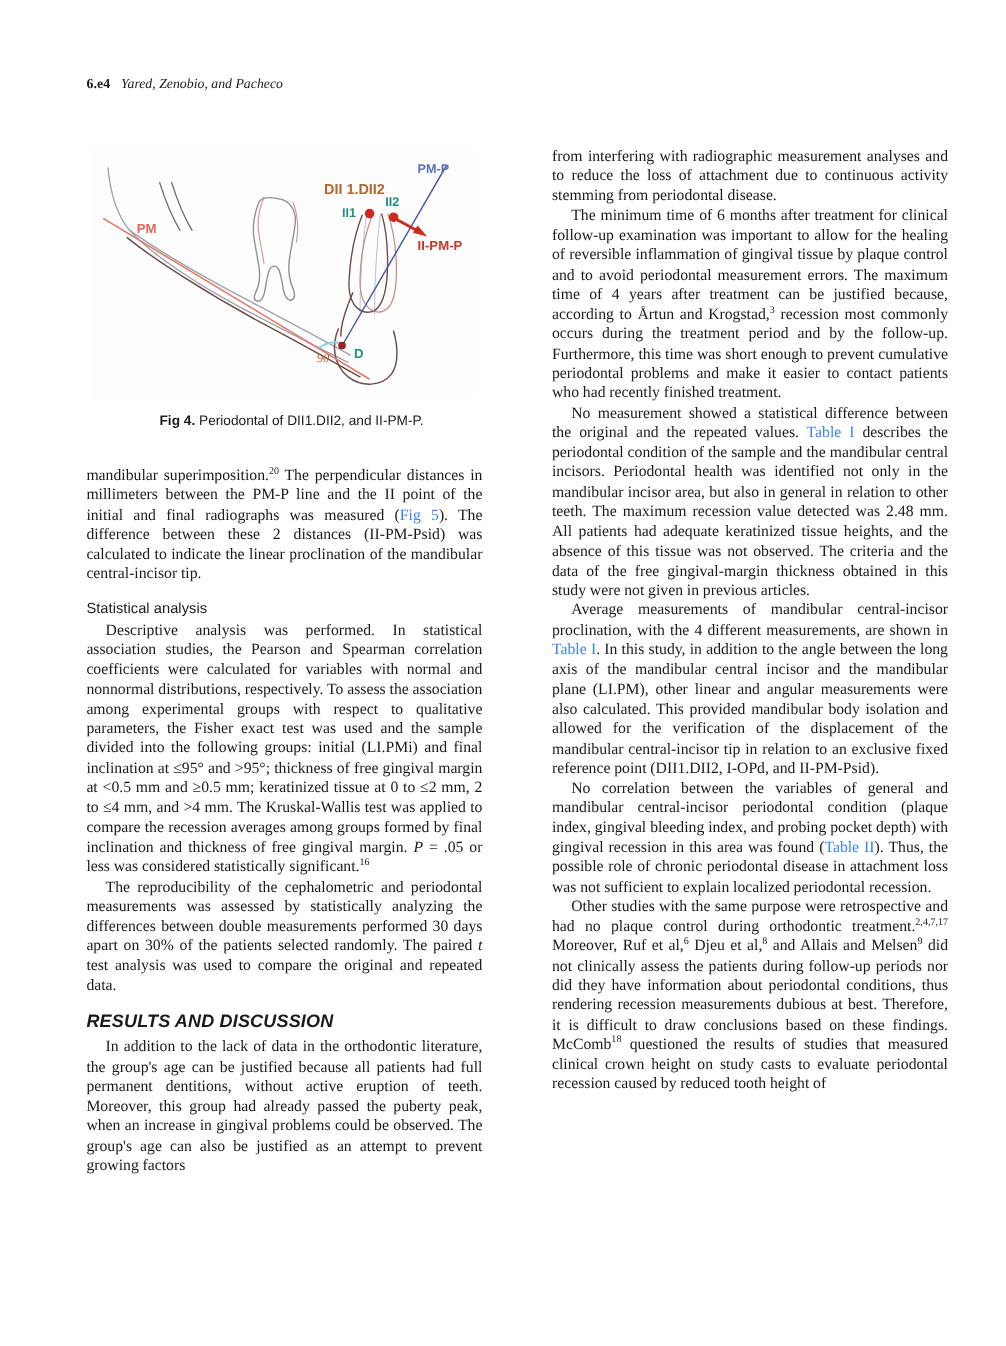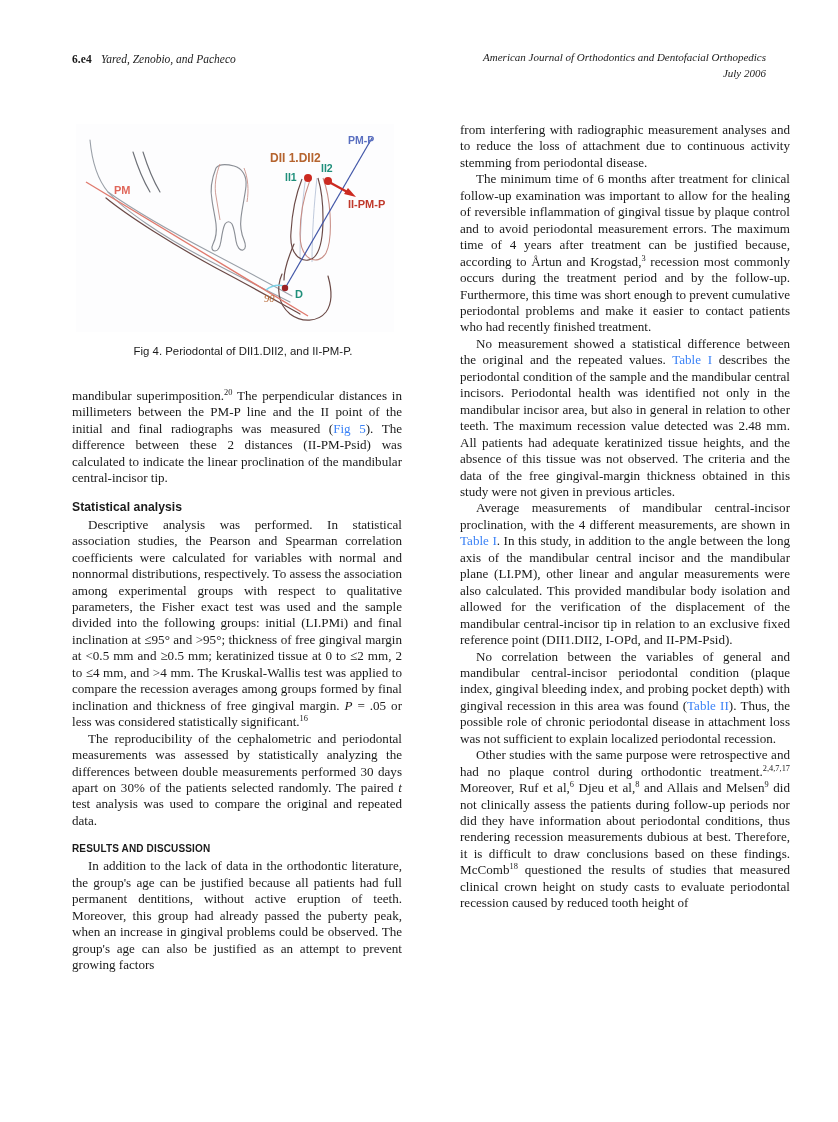--- a/index.html
+++ b/index.html
@@ -19,21 +19,21 @@
   .page {
     position: absolute;
     inset: 0;
     background: #ffffff;
   }
 
   
   .running-head {
     position: absolute;
     left: 72px;
-    top: 49px;
+    top: 60px;
     width: 694px;
     height: 44px;
   }
   .rh-left {
     position: absolute;
     left: 0;
     top: 0;
     white-space: nowrap;
   }
   .rh-folio {
@@ -79,29 +79,30 @@
     hyphens: manual;
     word-spacing: -0.1px;
   }
   p.body.noindent { text-indent: 0; }
   p.body + p.body { margin-top: 0; }
 
   h3.subhead {
     margin: 13px 0 3px 0;
     font-family: "Liberation Sans", sans-serif;
     font-size: 12.2px;
-    font-weight: bold;
+    font-weight: normal;
     letter-spacing: 0.05px;
   }
   h3.section {
     margin: 14px 0 4px 0;
     font-family: "Liberation Sans", sans-serif;
-    font-size: 10px;
+    font-size: 15px;
     font-weight: bold;
     letter-spacing: 0.15px;
+    font-style: italic;
   }
 
   .xref { color: #3b82f6; }
   sup { font-size: 8.4px; vertical-align: super; line-height: 0; }
   .ital { font-style: italic; }
 
   
   .figure-block {
     position: absolute;
     left: 72px;
@@ -116,34 +117,30 @@
     background: #fdfdfe;
   }
   .figure-img svg { display: block; }
   .fig-caption {
     margin-top: 12px;
     text-align: center;
     font-family: "Liberation Sans", sans-serif;
     font-size: 11.4px;
     line-height: 15px;
   }
-  .fig-caption .fignum { font-weight: normal; padding-left: 12px; }
+  .fig-caption .fignum { font-weight: bold; padding-left: 12px; }
 </style>
 </head>
 <body>
 
 <div class="page">
 
   <div class="running-head">
     <div class="rh-left">
       <span class="rh-folio">6.e4</span><span class="rh-authors">Yared, Zenobio, and Pacheco</span>
-    </div>
-    <div class="rh-right">
-      <span>American Journal of Orthodontics and Dentofacial Orthopedics</span>
-      <span class="line2">July 2006</span>
     </div>
   </div>
 
   <div class="figure-block">
     <div class="figure-img">
       <svg width="318" height="208" viewBox="0 0 318 208" xmlns="http://www.w3.org/2000/svg">
         <rect x="0" y="0" width="318" height="208" fill="#fdfdfe"></rect>
 
         <g fill="none" stroke="#9aa0a8" stroke-width="1.1" stroke-linecap="round">
           <path d="M14,16 C16,38 22,56 32,68 C48,86 86,112 128,134 C168,155 198,170 214,178"></path>

